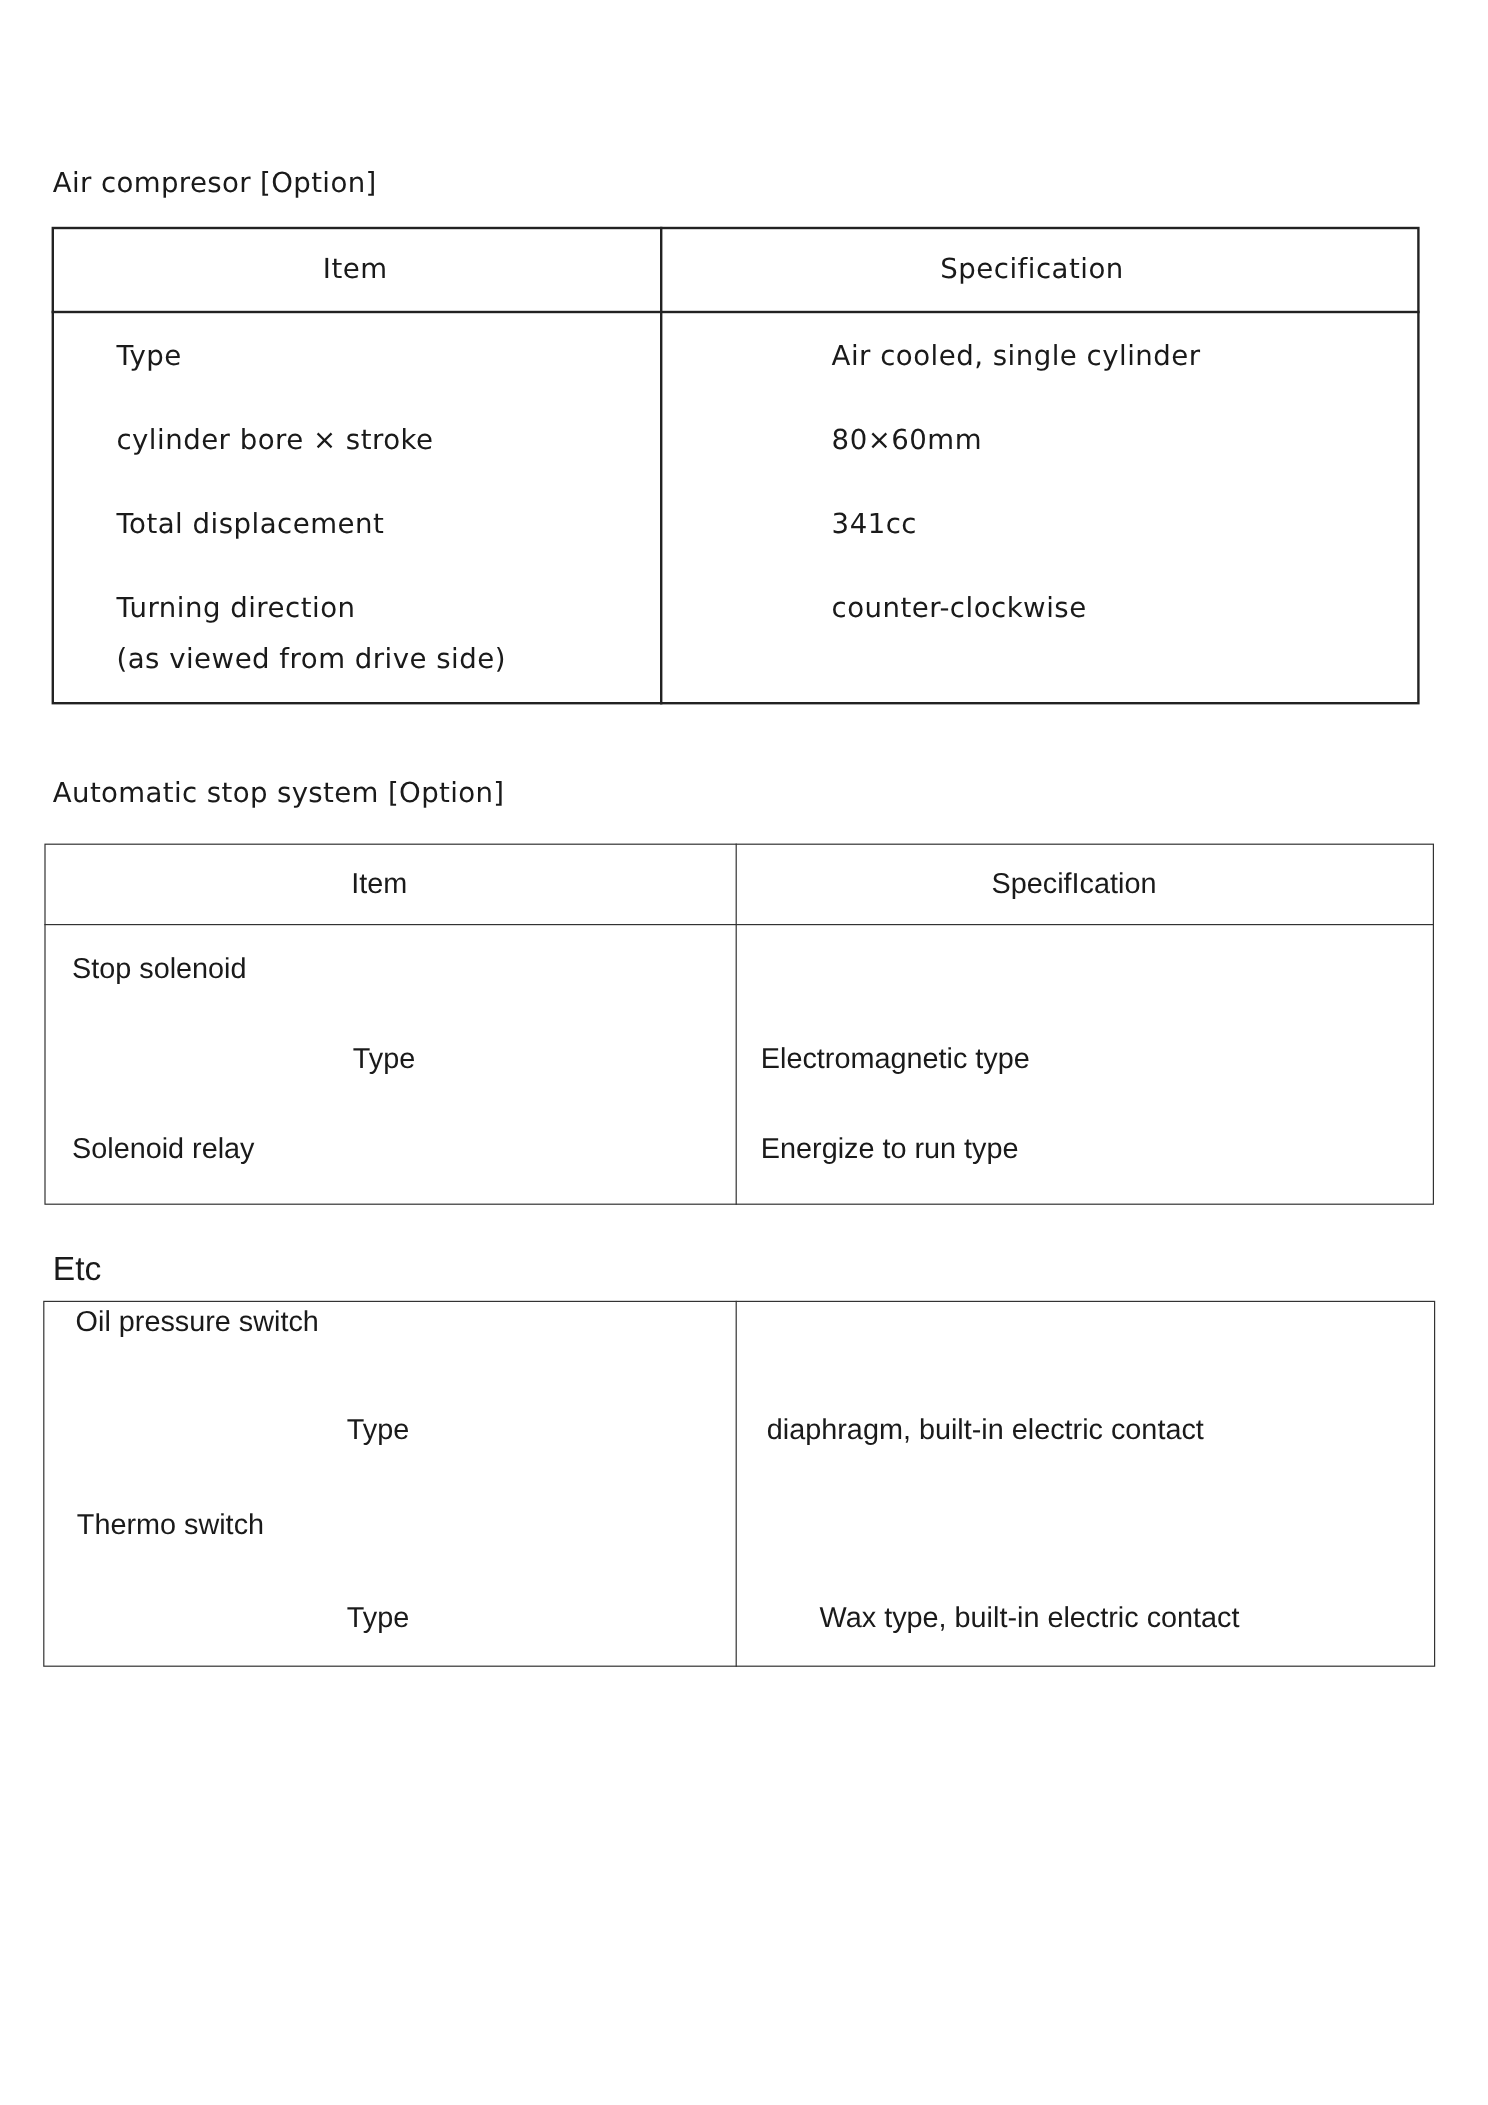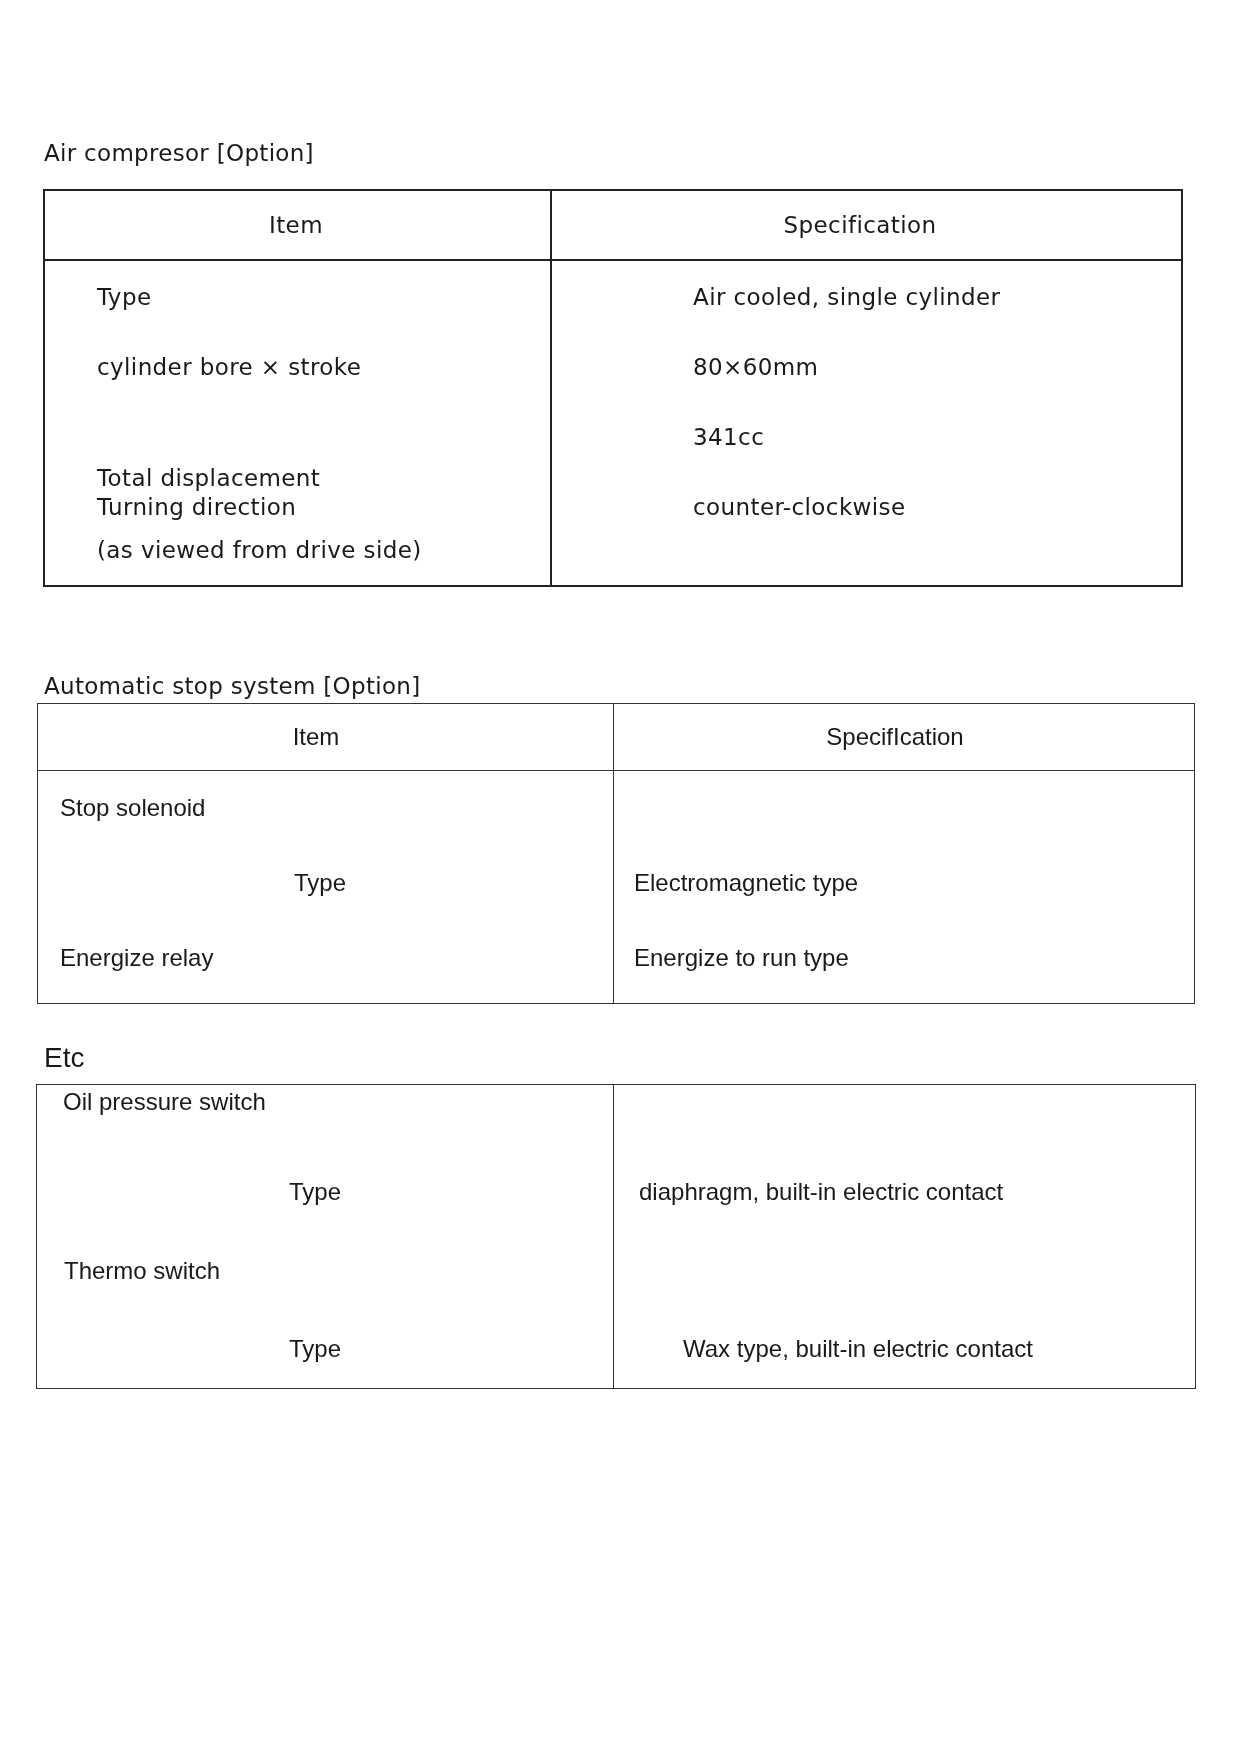--- a/index.html
+++ b/index.html
@@ -28,44 +28,44 @@
 
   <div class="t1 center" style="left:296px; top:211px;">Item</div>
   <div class="t1 center" style="left:860px; top:211px;">Specification</div>
 
   <div class="t1" style="left:97px; top:283px;">Type</div>
   <div class="t1" style="left:693px; top:283px;">Air cooled, single cylinder</div>
 
   <div class="t1" style="left:97px; top:353px;">cylinder bore × stroke</div>
   <div class="t1" style="left:693px; top:353px;">80×60mm</div>
 
-  <div class="t1" style="left:97px; top:423px;margin-top:41px;">Total displacement</div>
+  <div class="t1" style="left:97px; top:423px;">Total displacement</div>
   <div class="t1" style="left:693px; top:423px;text-align:center;">341cc</div>
 
   <div class="t1" style="left:97px; top:493px;">Turning direction</div>
   <div class="t1" style="left:97px; top:536px;">(as viewed from drive side)</div>
   <div class="t1" style="left:693px; top:493px;">counter-clockwise</div>
 </div>
 
-<div class="abs title" style="left:44px; top:673px;text-align:center;">Automatic stop system [Option]</div>
+<div class="abs title" style="left:44px; top:648px;text-align:center;">Automatic stop system [Option]</div>
 
 <div>
   <div class="box thin" style="left:37px; top:703px; width:1158px; height:301px;"></div>
   <div class="hline thinl" style="left:37px; top:770px; width:1158px;"></div>
   <div class="vline thinl" style="left:613px; top:703px; height:301px;"></div>
 
   <div class="t2 center" style="left:316px; top:723px;">Item</div>
   <div class="t2 center" style="left:895px; top:723px;">SpecifIcation</div>
 
   <div class="t2" style="left:60px; top:794px;">Stop solenoid</div>
 
   <div class="t2" style="left:294px; top:869px;">Type</div>
   <div class="t2" style="left:634px; top:869px;">Electromagnetic type</div>
 
-  <div class="t2" style="left:60px; top:944px;">Energize relay</div>
+  <div class="t2" style="left:60px; top:944px;">Solenoid relay</div>
   <div class="t2" style="left:634px; top:944px;">Energize to run type</div>
 </div>
 
 <div class="abs title2" style="left:44px; top:1042px;">Etc</div>
 
 <div>
   <div class="box thin" style="left:36px; top:1084px; width:1160px; height:305px;"></div>
   <div class="vline thinl" style="left:613px; top:1084px; height:305px;"></div>
 
   <div class="t2" style="left:63px; top:1088px;">Oil pressure switch</div>

